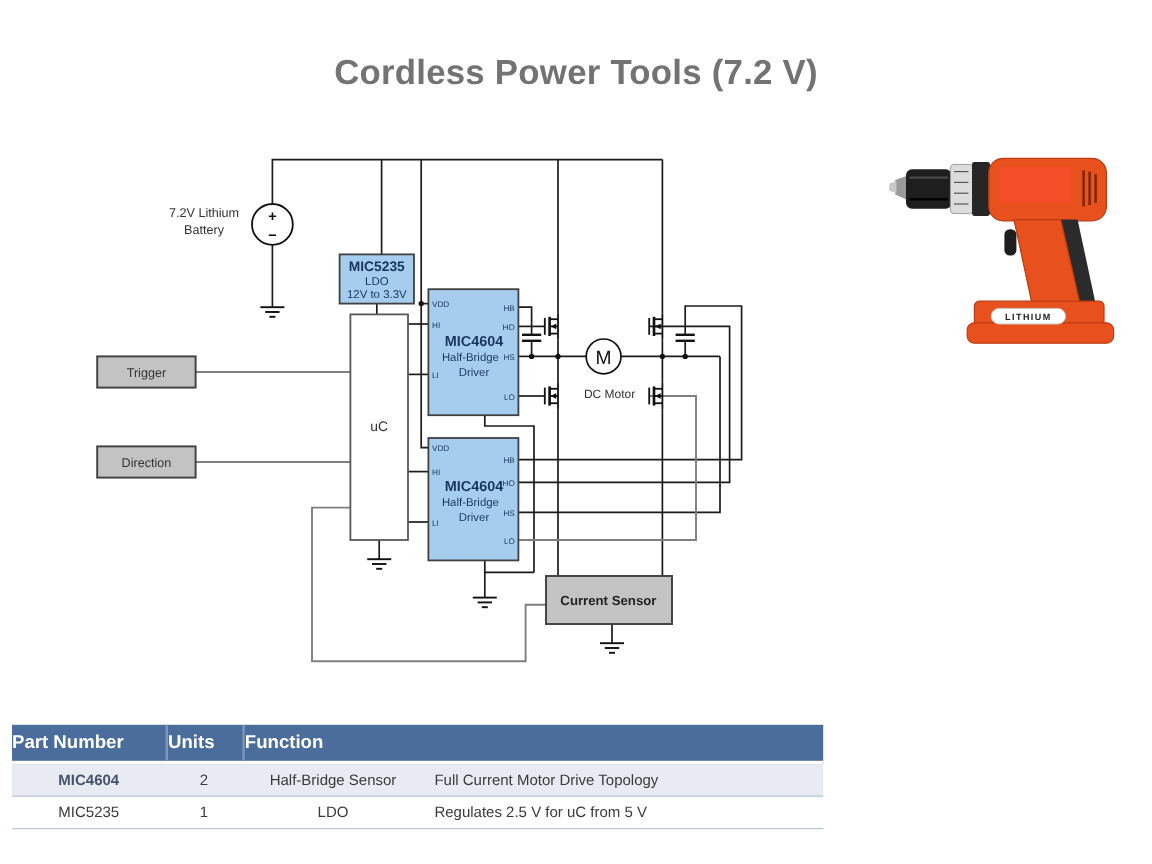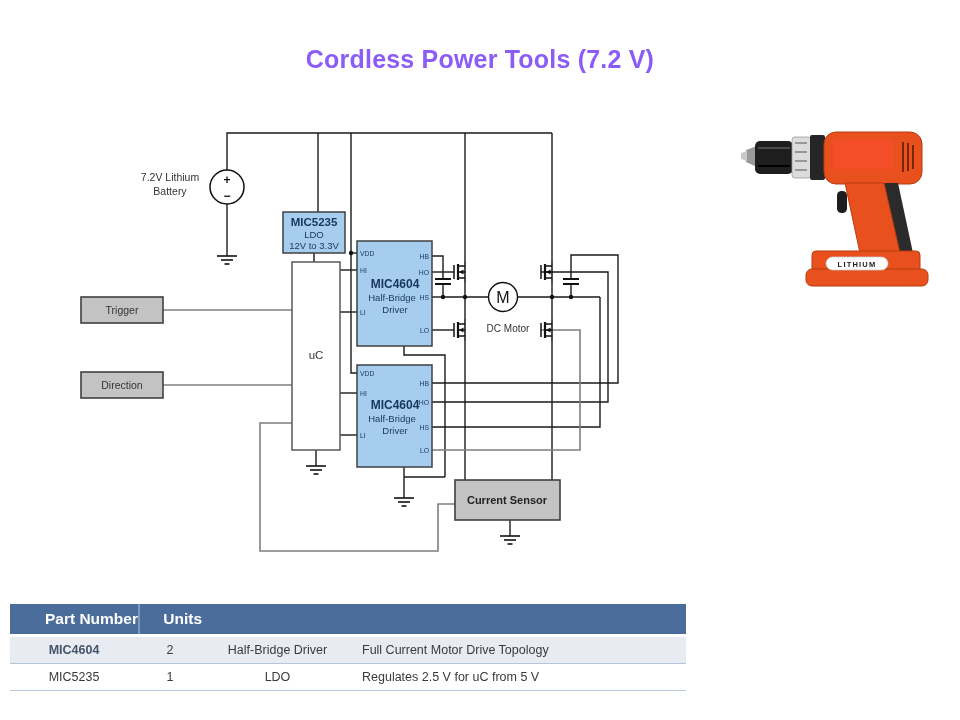--- a/index.html
+++ b/index.html
@@ -2,21 +2,21 @@
 <html style="--header_blue: #4A6D9B; --header_divider: #7E97BC; --row_alt: #E9EBF2; --row_border: #B7C5DC; --accent_text: #44546A; --chip_fill: #A7CDEE; --chip_text: #17365D; --box_gray: #C3C3C3; --wire_black: #1A1A1A; --wire_gray: #7F7F7F; --drill_orange: #E8501E; --drill_red: #F44E28;"><head>
 <meta charset="utf-8">
 <style>
   html,body{margin:0;padding:0;}
   body{
     width:960px;height:720px;background:#ffffff;overflow:hidden;position:relative;
     font-family:"Liberation Sans", sans-serif;
   }
   .page-title{
     position:absolute;left:0;top:45px;width:100%;
-    text-align:center;font-size:25px;font-weight:bold;color:#8b5cf6;
+    text-align:center;font-size:29px;font-weight:bold;color:#737373;
     letter-spacing:0.2px;
   }
   svg text{font-family:"Liberation Sans", sans-serif;}
   .wireblk{stroke:var(--wire_black);stroke-width:1.4;fill:none;}
   .wiregry{stroke:var(--wire_gray);stroke-width:1.6;fill:none;}
   .chip{fill:var(--chip_fill);stroke:#404040;stroke-width:1.5;}
   .graybox{fill:var(--box_gray);stroke:#404040;stroke-width:1.6;}
   .whitebox{fill:#ffffff;stroke:#595959;stroke-width:1.5;}
   .navy{fill:var(--chip_text);}
   .lbl{fill:#333333;}
@@ -30,21 +30,21 @@
   
   .ptable{
     position:absolute;left:10px;top:604px;width:676px;
     font-family:"Liberation Sans", sans-serif;
   }
   .thead{
     display:grid;grid-template-columns:128px 64px 151px auto;
     background:var(--header_blue);border-bottom:3px solid #ffffff;
   }
   .th{
-    height:30px;line-height:30px;text-align:right;
+    height:30px;line-height:30px;text-align:left;
     color:#fff;font-weight:bold;font-size:15.5px;
   }
   .th + .th{border-left:2px solid var(--header_divider);}
   .trow{
     display:grid;grid-template-columns:128px 64px 151px auto;
     border-bottom:1px solid var(--row_border);
   }
   .trow.alt{background:var(--row_alt);}
   .td{
     height:26px;line-height:26px;text-align:center;
@@ -276,25 +276,26 @@
     <rect x="826" y="257" width="62" height="13" rx="6.5" fill="#ffffff" stroke="#c9c9c9" stroke-width="0.8"></rect>
     <text x="857" y="266.8" text-anchor="middle" font-size="7.5" font-weight="bold" letter-spacing="1.2" fill="#222">LITHIUM</text>
   </g>
 </svg>
 
 
 <div class="ptable">
   <div class="thead">
     <div class="th">Part Number</div>
     <div class="th">Units</div>
+    <div class="th">Function</div>
   </div>
   <div class="trow alt">
     <div class="td accent">MIC4604</div>
     <div class="td">2</div>
-    <div class="td">Half-Bridge Driver</div>
+    <div class="td">Half-Bridge Sensor</div>
     <div class="td c-func">Full Current Motor Drive Topology</div>
   </div>
   <div class="trow">
     <div class="td">MIC5235</div>
     <div class="td">1</div>
     <div class="td">LDO</div>
     <div class="td c-func">Regulates 2.5 V  for uC from 5 V</div>
   </div>
 </div>
 

